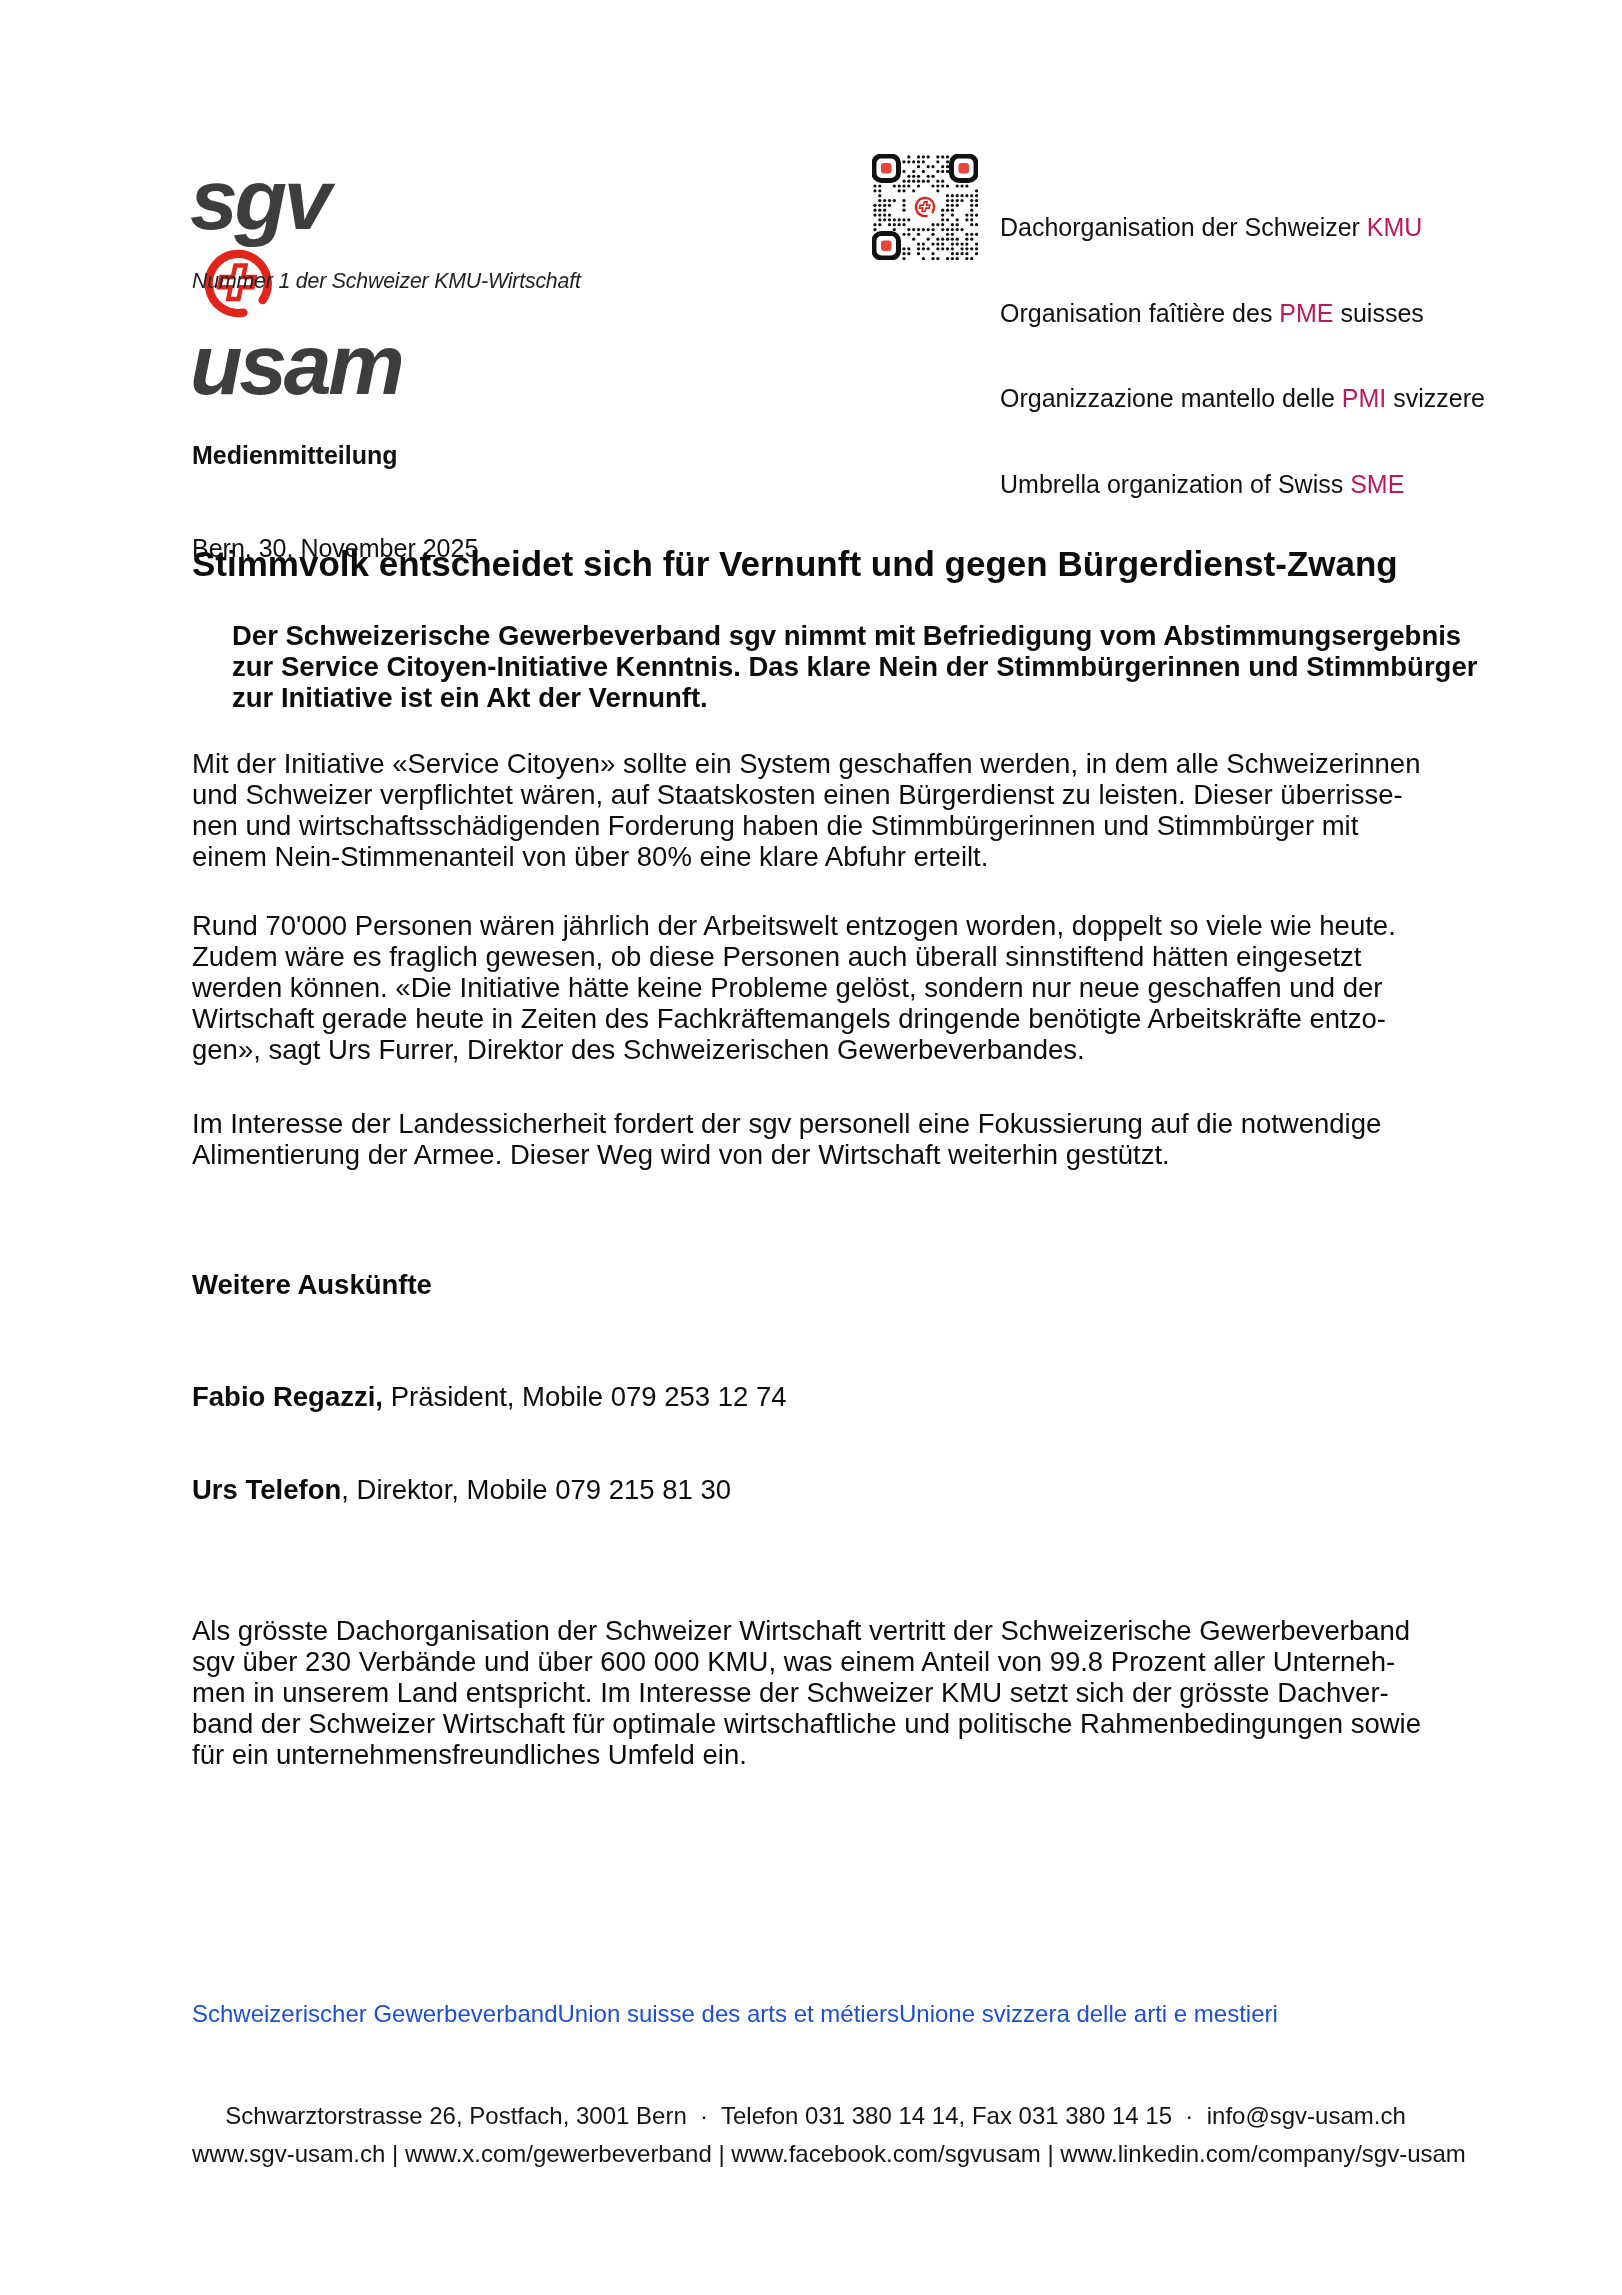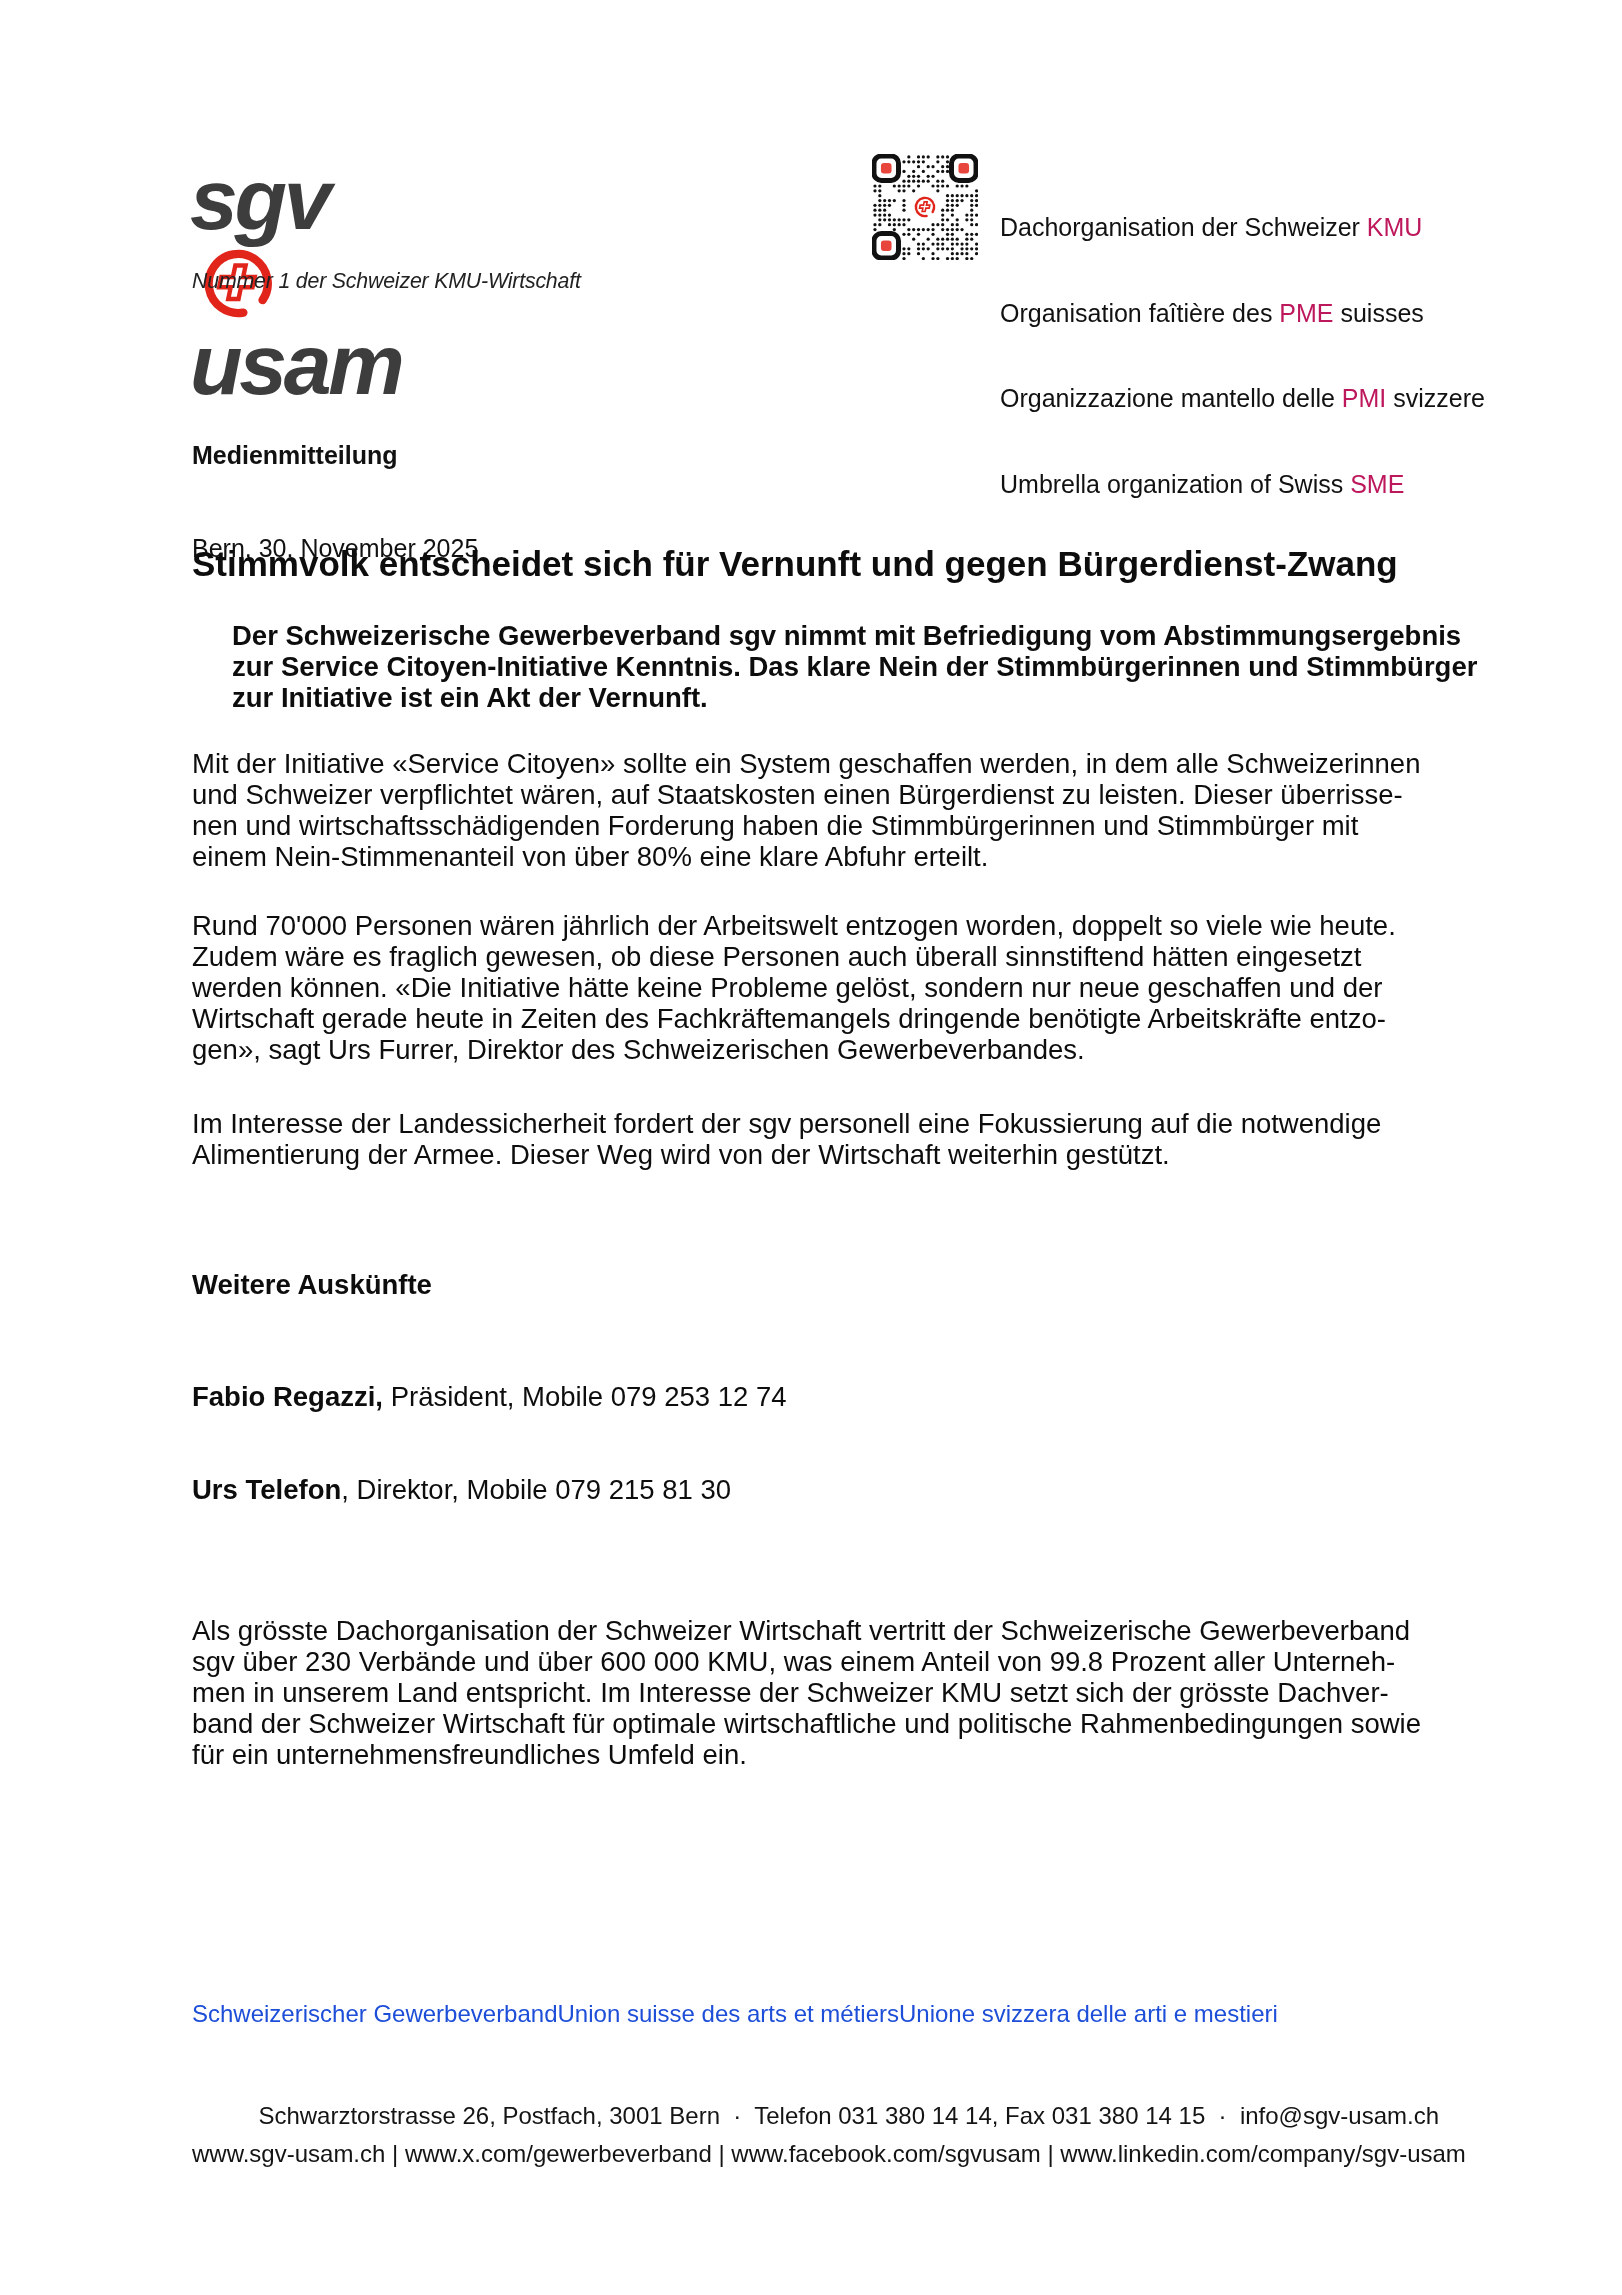--- a/index.html
+++ b/index.html
@@ -41,21 +41,21 @@
   .p3{left:192px;top:1108px;}
   .contacts-heading{left:192px;top:1269px;}
   .contacts{left:192px;top:1319px;}
   .boilerplate{left:192px;top:1615px;}
 
   
   .footer-orgs{
     left:192px;top:2000px;width:1247px;display:flex;
     font-size:24px;color:#1d4ed8;white-space:pre;
   }
-  .footer-line{left:192px;width:1247px;text-align:right;font-size:24px;white-space:pre;color:#141414;}
+  .footer-line{left:192px;width:1247px;text-align:center;font-size:24px;white-space:pre;color:#141414;}
   .footer-address{top:2102px;}
   .footer-web{top:2140px;}
 </style>
 </head>
 <body>
 
 <div class="abs logo-row">
   <span class="logo-word">sgv</span>
   <svg class="logo-mark" viewBox="0 0 120 120">
     <circle cx="58" cy="60" r="46" fill="none" stroke="#e1251b" stroke-width="13" stroke-dasharray="252 37" stroke-linecap="round" transform="rotate(80 58 60)"></circle>

